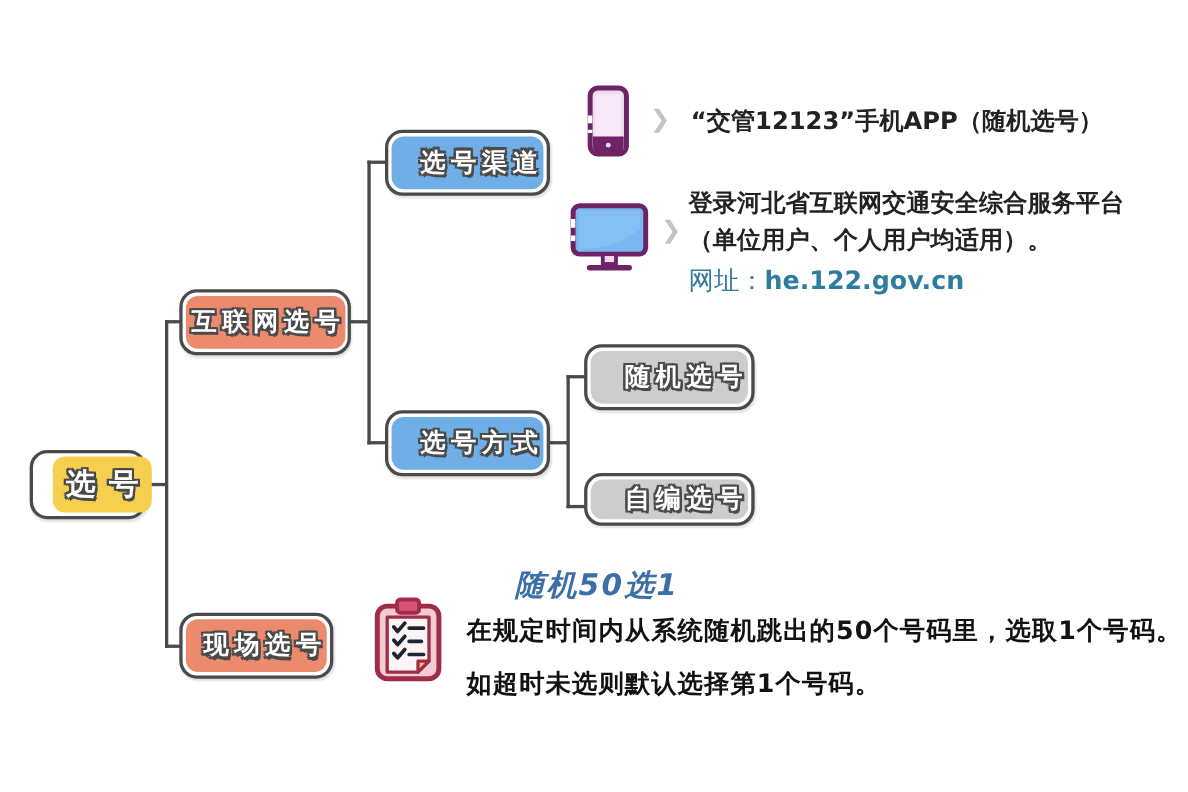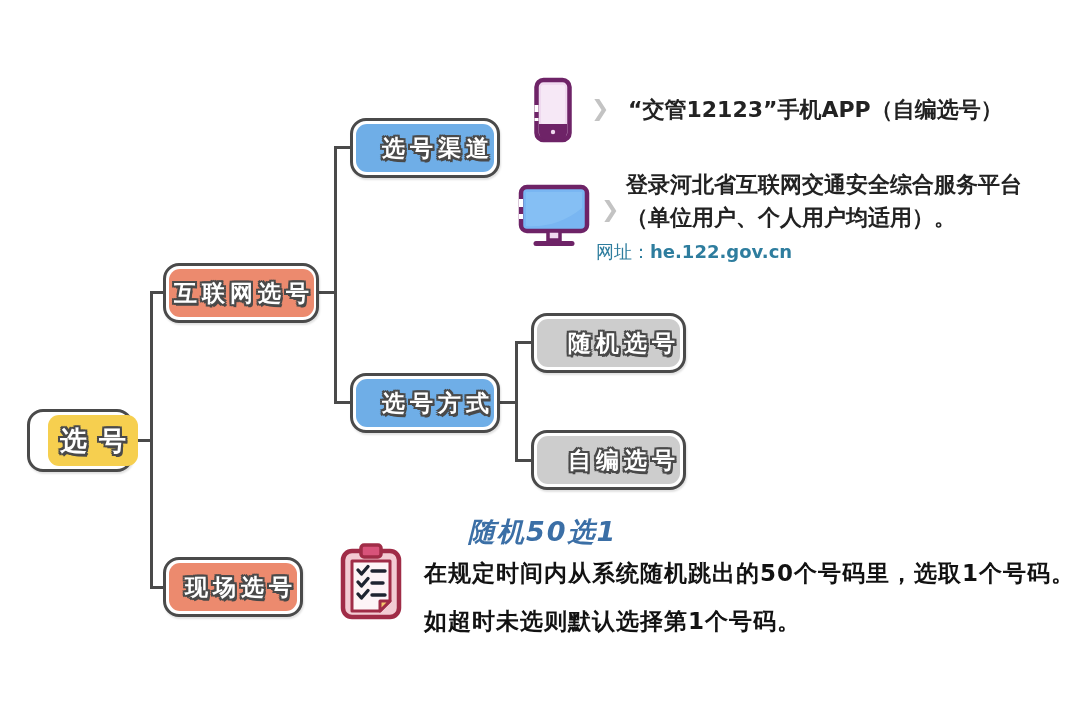--- a/index.html
+++ b/index.html
@@ -29,21 +29,21 @@
   .n-root   {left:27px; top:409px; width:106px;height:63px;padding-left:18px;}
   .n-root    .node-inner{background:var(--root-fill);}
   .n-root    .node-label{font-size:27px;letter-spacing:12px;padding-left:12px;}
   .n-internet{left:163px;top:263px;width:156px;height:60px;}
   .n-onsite  {left:163px;top:557px;width:140px;height:60px;}
   .n-internet .node-inner,.n-onsite .node-inner{background:var(--branch-fill);}
   .n-channel {left:350px;top:118px;width:150px;height:60px;}
   .n-method  {left:350px;top:373px;width:150px;height:60px;}
   .n-channel .node-inner,.n-method .node-inner{background:var(--sub-fill);}
   .n-random  {left:531px;top:313px;width:155px;height:60px;}
-  .n-custom  {left:531px;top:430px;width:155px;height:60px;}
+  .n-custom  {left:531px;top:430px;width:155px;height:48px;}
   .n-random .node-inner,.n-custom .node-inner{background:var(--leaf-fill);}
   .n-internet .node-label,.n-onsite .node-label,.n-channel .node-label,
   .n-method .node-label,.n-random .node-label,.n-custom .node-label{
     font-size:23px;letter-spacing:5px;padding-left:5px;
   }
   
   .conn{position:absolute;background:var(--line);}
   .c-root-stub   {left:133px;top:439px;width:19px;height:3px;}
   .c-trunk1      {left:150px;top:291px;width:3px;height:298px;}
   .c-internet-in {left:150px;top:291px;width:14px;height:3px;}
@@ -64,21 +64,21 @@
   .chevron{
     position:absolute;color:#c3c3c3;font-size:22px;font-weight:700;line-height:1;
   }
   .ch-1{left:591px;top:98px;}
   .ch-2{left:601px;top:199px;}
   
   .txt{position:absolute;white-space:nowrap;color:#222;}
   .t-app  {left:628px;top:95px; font-size:22px;font-weight:700;}
   .t-web1 {left:626px;top:170px;font-size:22px;font-weight:700;}
   .t-web2 {left:626px;top:203px;font-size:22px;font-weight:700;}
-  .t-url  {left:596px;top:240px;font-size:18px;color:var(--url-text);}
+  .t-url  {left:626px;top:240px;font-size:23px;color:var(--url-text);}
   .t-url .url-value{font-weight:700;}
   .t-head {
     left:427px;top:514px;font-size:27px;font-weight:800;font-style:italic;
     color:var(--heading-text);letter-spacing:2px;margin-left:41px;
   }
   .t-body1{left:424px;top:558px;font-size:23px;font-weight:900;color:#121212;letter-spacing:1px;}
   .t-body2{left:424px;top:606px;font-size:23px;font-weight:900;color:#121212;letter-spacing:1px;}
 </style>
 </head>
 <body>
@@ -170,21 +170,21 @@
       <rect x="22" y="4" width="20" height="12" rx="3" fill="#d8537a" stroke="#a02c47" stroke-width="3.5"></rect>
       <path d="M19 29 l3.5 4 6.5-7.5" stroke="#1e2430" stroke-width="3.4" fill="none" stroke-linecap="round" stroke-linejoin="round"></path>
       <line x1="33" y1="30" x2="46" y2="30" stroke="#1e2430" stroke-width="3.4" stroke-linecap="round"></line>
       <path d="M19 41 l3.5 4 6.5-7.5" stroke="#1e2430" stroke-width="3.4" fill="none" stroke-linecap="round" stroke-linejoin="round"></path>
       <line x1="33" y1="42" x2="44" y2="42" stroke="#1e2430" stroke-width="3.4" stroke-linecap="round"></line>
       <path d="M19 53 l3.5 4 6.5-7.5" stroke="#1e2430" stroke-width="3.4" fill="none" stroke-linecap="round" stroke-linejoin="round"></path>
       <line x1="33" y1="54" x2="46" y2="54" stroke="#1e2430" stroke-width="3.4" stroke-linecap="round"></line>
     </svg>
   </div>
 
-  <div class="txt t-app">“交管12123”手机APP（自编选号）</div>
+  <div class="txt t-app">“交管12123”手机APP（随机选号）</div>
   <div class="txt t-web1">登录河北省互联网交通安全综合服务平台</div>
   <div class="txt t-web2">（单位用户、个人用户均适用）。</div>
   <div class="txt t-url">
     <span>网址：</span><span class="url-value">he.122.gov.cn</span>
   </div>
   <div class="txt t-head">随机50选1</div>
   <div class="txt t-body1">在规定时间内从系统随机跳出的50个号码里，选取1个号码。</div>
   <div class="txt t-body2">如超时未选则默认选择第1个号码。</div>
 
 </div>

